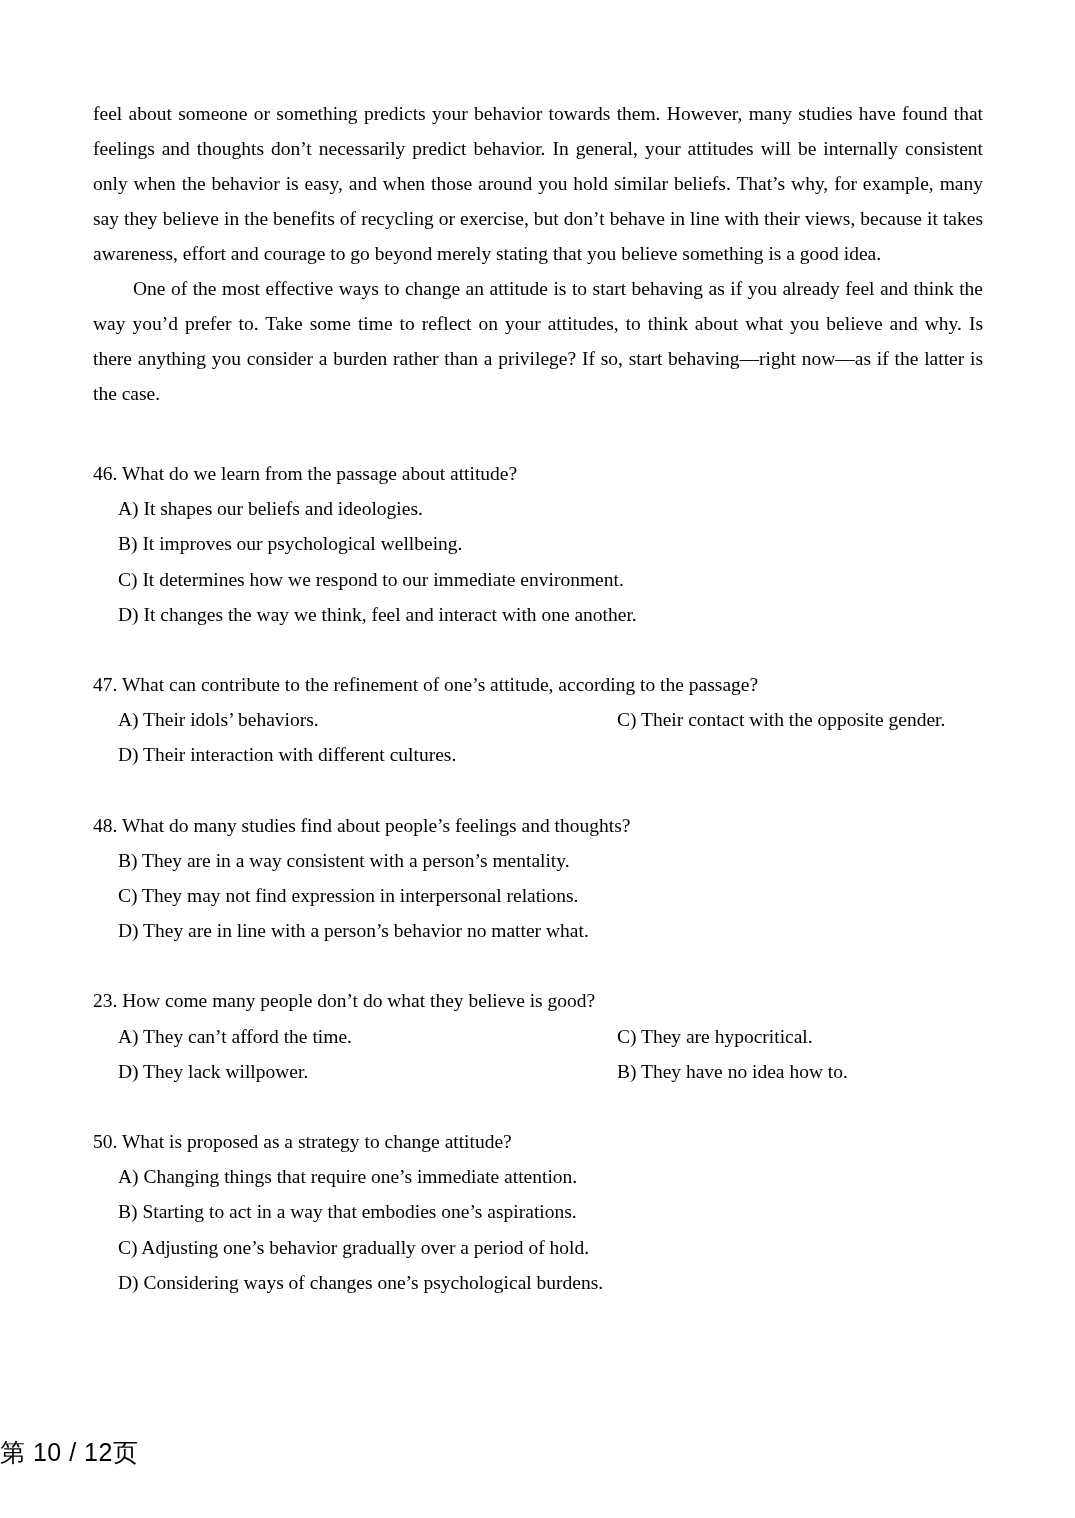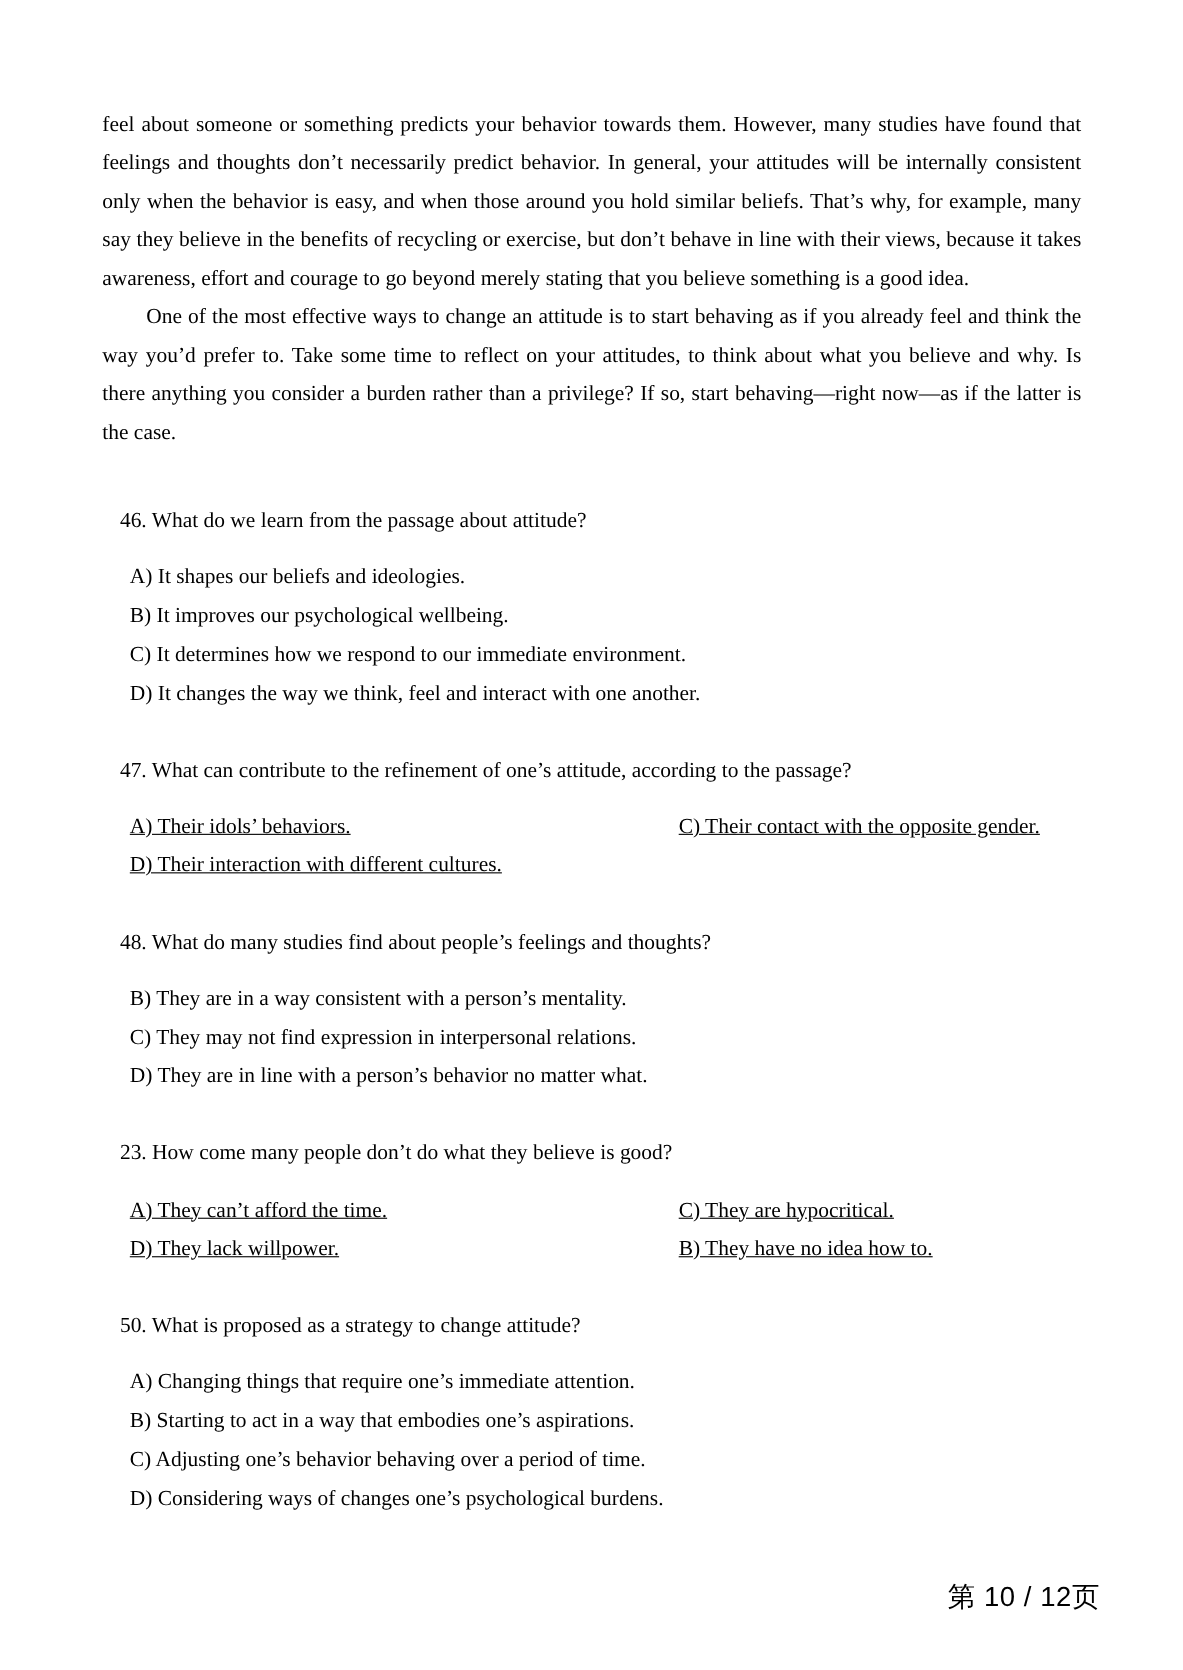--- a/index.html
+++ b/index.html
@@ -49,21 +49,21 @@
   .qblock {
     margin-top: 35px;
     font-size: 19.5px;
     line-height: 35.2px;
   }
   .qblock:first-of-type {
     margin-top: 0;
   }
 
   .qstem {
-    margin: 16px;
+    margin: 0;
     padding-left: 0;
     text-indent: 0;
     white-space: nowrap;
   }
 
   .opts-single {
     margin: 0;
     padding: 0;
     list-style: none;
   }
@@ -73,30 +73,29 @@
   }
 
   .opts-grid {
     display: grid;
     grid-template-columns: 499px auto;
     grid-auto-rows: 35.2px;
   }
   .opts-grid .cell {
     padding-left: 25px;
     white-space: nowrap;
-    text-decoration: underline;
   }
 
   
   .footer {
     position: absolute;
     left: 0;
     top: 1437px;
     width: 1000px;
-    text-align: right;
+    text-align: left;
     font-family: "Liberation Sans", "DejaVu Sans", sans-serif;
     font-size: 25px;
     line-height: 30px;
     letter-spacing: 0.5px;
     color: #000000;
   }
 </style>
 </head>
 <body>
 
@@ -144,21 +143,21 @@
         <div class="cell">D) They lack willpower.</div>
         <div class="cell">B) They have no idea how to.</div>
       </div>
     </div>
 
     <div class="qblock">
       <p class="qstem">50. What is proposed as a strategy to change attitude?</p>
       <ul class="opts-single">
         <li>A) Changing things that require one’s immediate attention.</li>
         <li>B) Starting to act in a way that embodies one’s aspirations.</li>
-        <li>C) Adjusting one’s behavior behaving over a period of time.</li>
+        <li>C) Adjusting one’s behavior gradually over a period of hold.</li>
         <li>D) Considering ways of changes one’s psychological burdens.</li>
       </ul>
     </div>
 
   </div>
 
   <div class="footer">第  10 / 12页</div>
 </div>
 
 </body></html>

